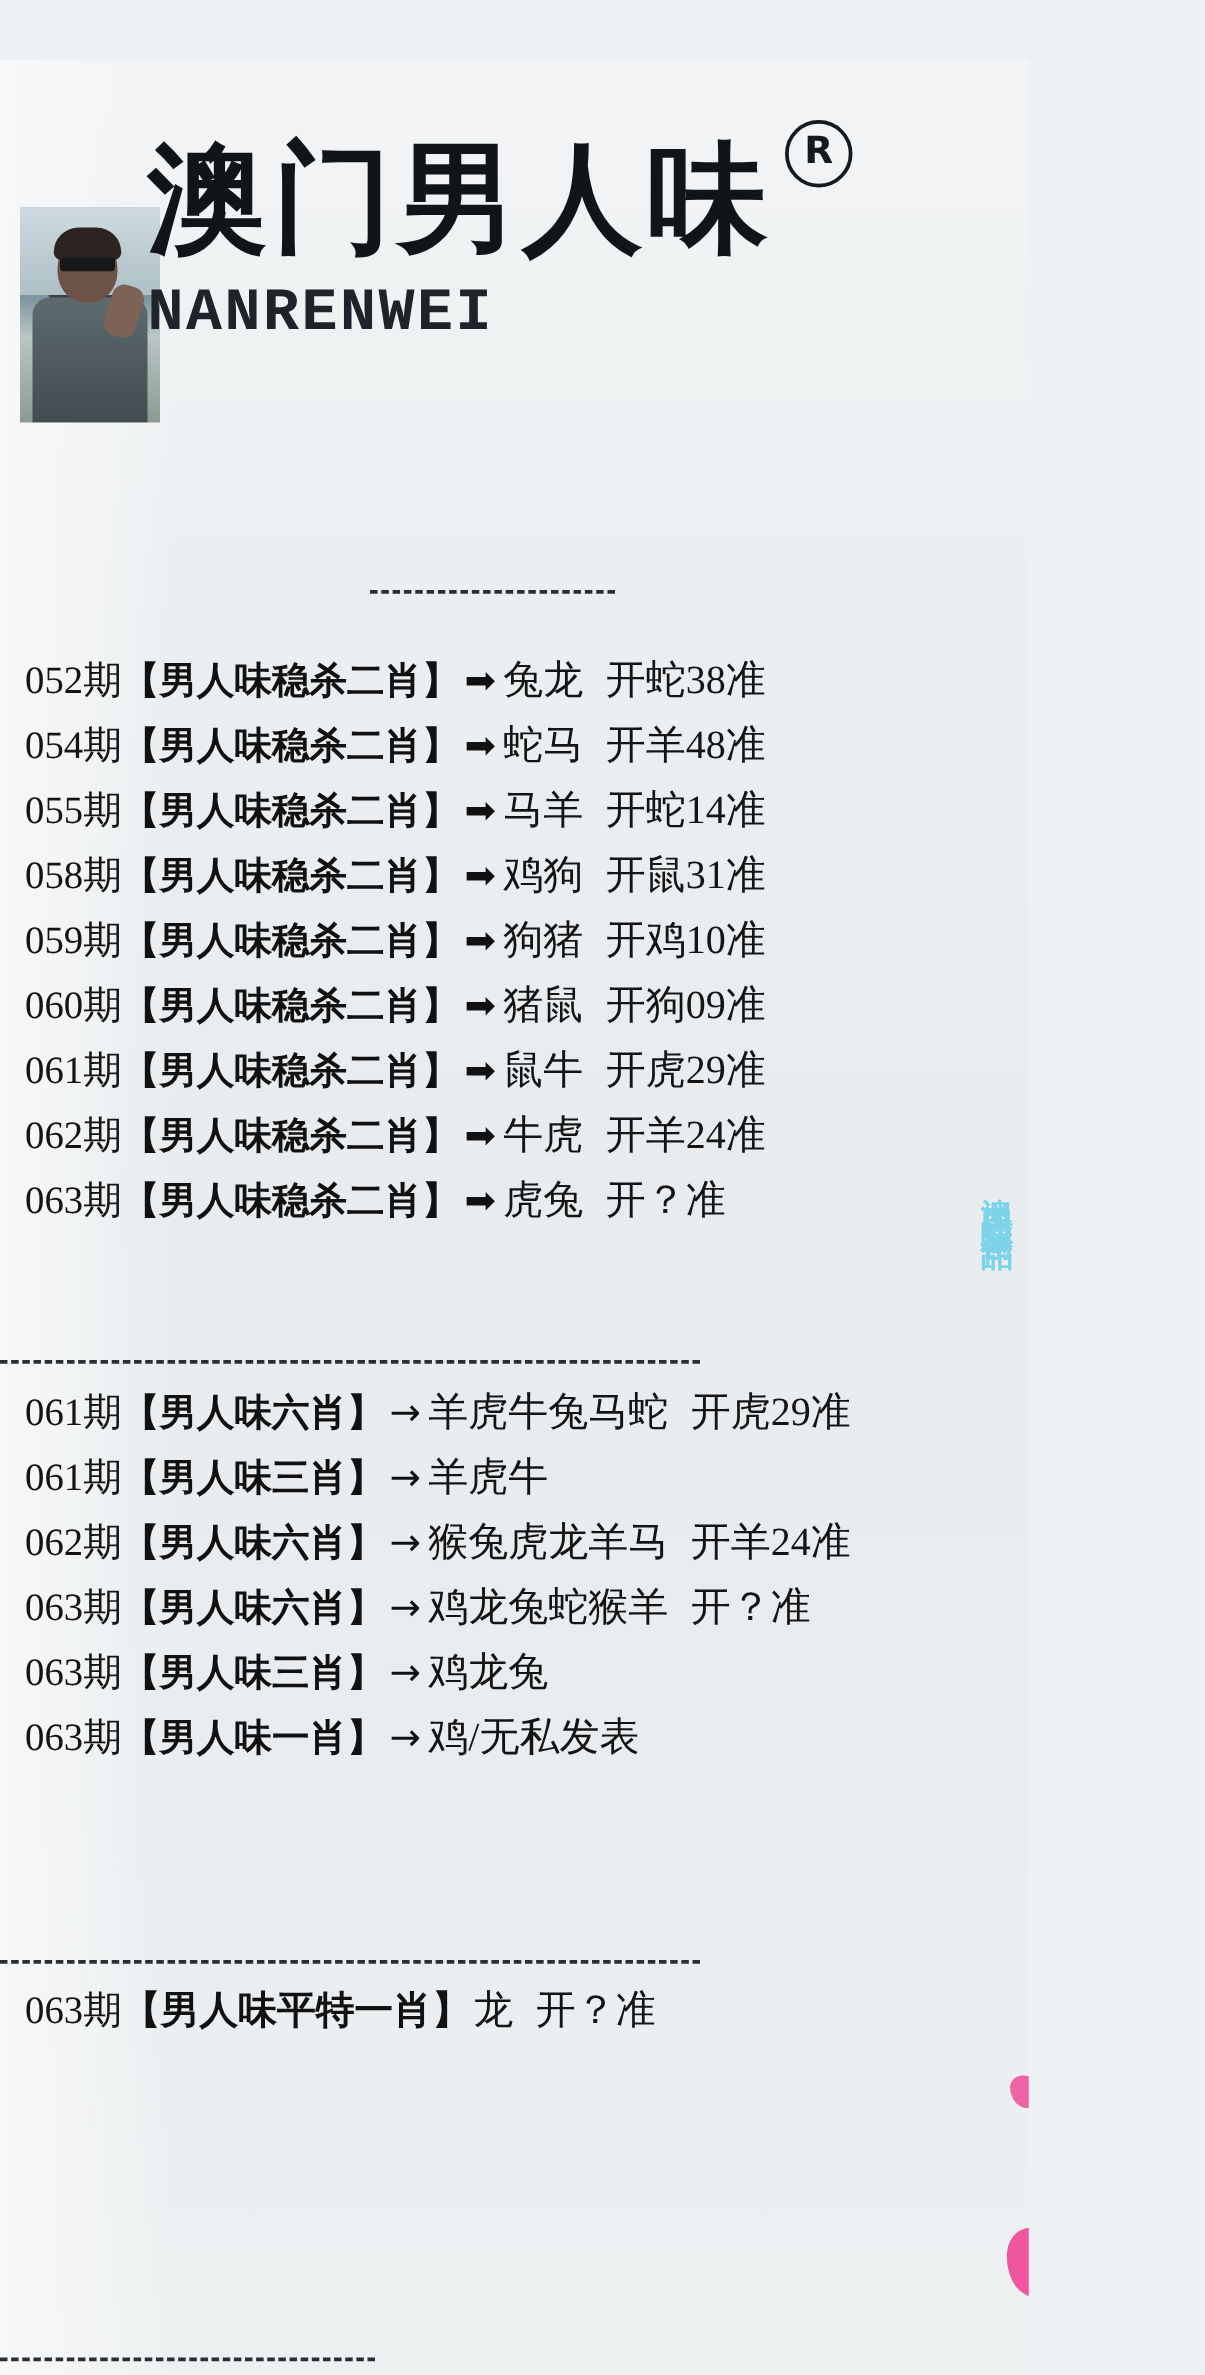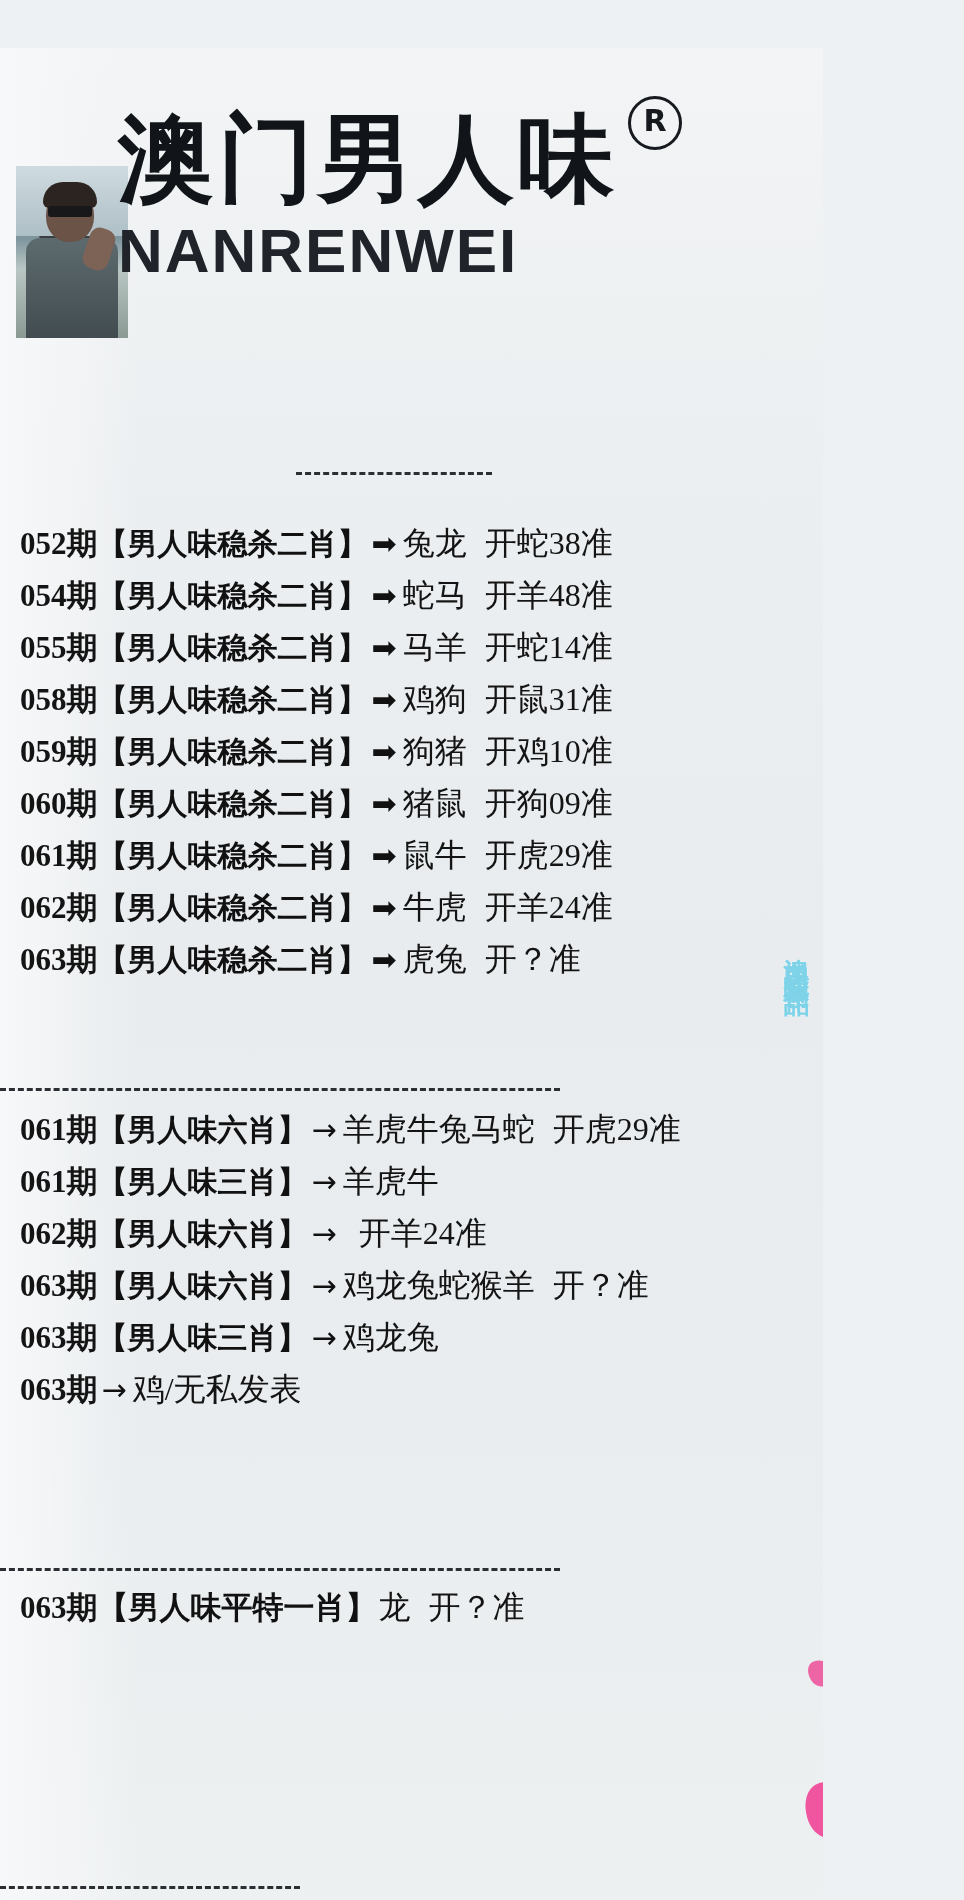--- a/index.html
+++ b/index.html
@@ -121,23 +121,23 @@
     border-radius: 50%;
     color: #16191d;
     font-family: "DejaVu Sans", "Liberation Sans", sans-serif;
     font-size: 30px;
     font-weight: bold;
     text-align: center;
     line-height: 44px;
   }
   .title-en {
     margin-top: 4px;
-    font-family: Liberation Sans, sans-serif;
-    font-weight: bold;
-    font-size: 62px;
+    font-family: Liberation Mono, monospace;
+    font-weight: bold;
+    font-size: 48px;
     line-height: 66px;
     letter-spacing: 2px;
     color: #20242a;
     white-space: nowrap;
   }
   
   .origin-label {
     position: absolute;
     left: 6px;
     top: 386px;
@@ -169,21 +169,21 @@
   .row {
     display: flex;
     align-items: baseline;
     white-space: nowrap;
     height: 52px;
     font-size: 31px;
     color: #141414;
   }
   .period {
     font-family: "Liberation Serif", "DejaVu Serif", serif;
-    font-weight: bold;
+    font-weight: normal;
     letter-spacing: 0px;
   }
   .tag {
     font-family: "DejaVu Sans", "Liberation Sans", sans-serif;
     font-weight: bold;
     font-size: 30px;
     letter-spacing: 0px;
     color: #111;
   }
   .arrow {
@@ -363,38 +363,40 @@
       <span class="period">061期</span>
       <span class="tag">【男人味三肖】</span>
       <span class="arrow">→</span>
       <span class="picks">羊虎牛</span>
       <span class="result"></span>
     </div>
     <div class="row">
       <span class="period">062期</span>
       <span class="tag">【男人味六肖】</span>
       <span class="arrow">→</span>
+      <span class="picks">猴兔虎龙羊马</span>
       <span class="result">开羊24准</span>
     </div>
     <div class="row">
       <span class="period">063期</span>
       <span class="tag">【男人味六肖】</span>
       <span class="arrow">→</span>
       <span class="picks">鸡龙兔蛇猴羊</span>
       <span class="result">开？准</span>
     </div>
     <div class="row">
       <span class="period">063期</span>
       <span class="tag">【男人味三肖】</span>
       <span class="arrow">→</span>
       <span class="picks">鸡龙兔</span>
       <span class="result"></span>
     </div>
     <div class="row">
       <span class="period">063期</span>
+      <span class="tag">【男人味一肖】</span>
       <span class="arrow">→</span>
       <span class="picks">鸡/无私发表</span>
       <span class="result"></span>
     </div>
   </div>
 
   <div class="dash-rule rule3"></div>
 
   <div class="list block3">
     <div class="row">

